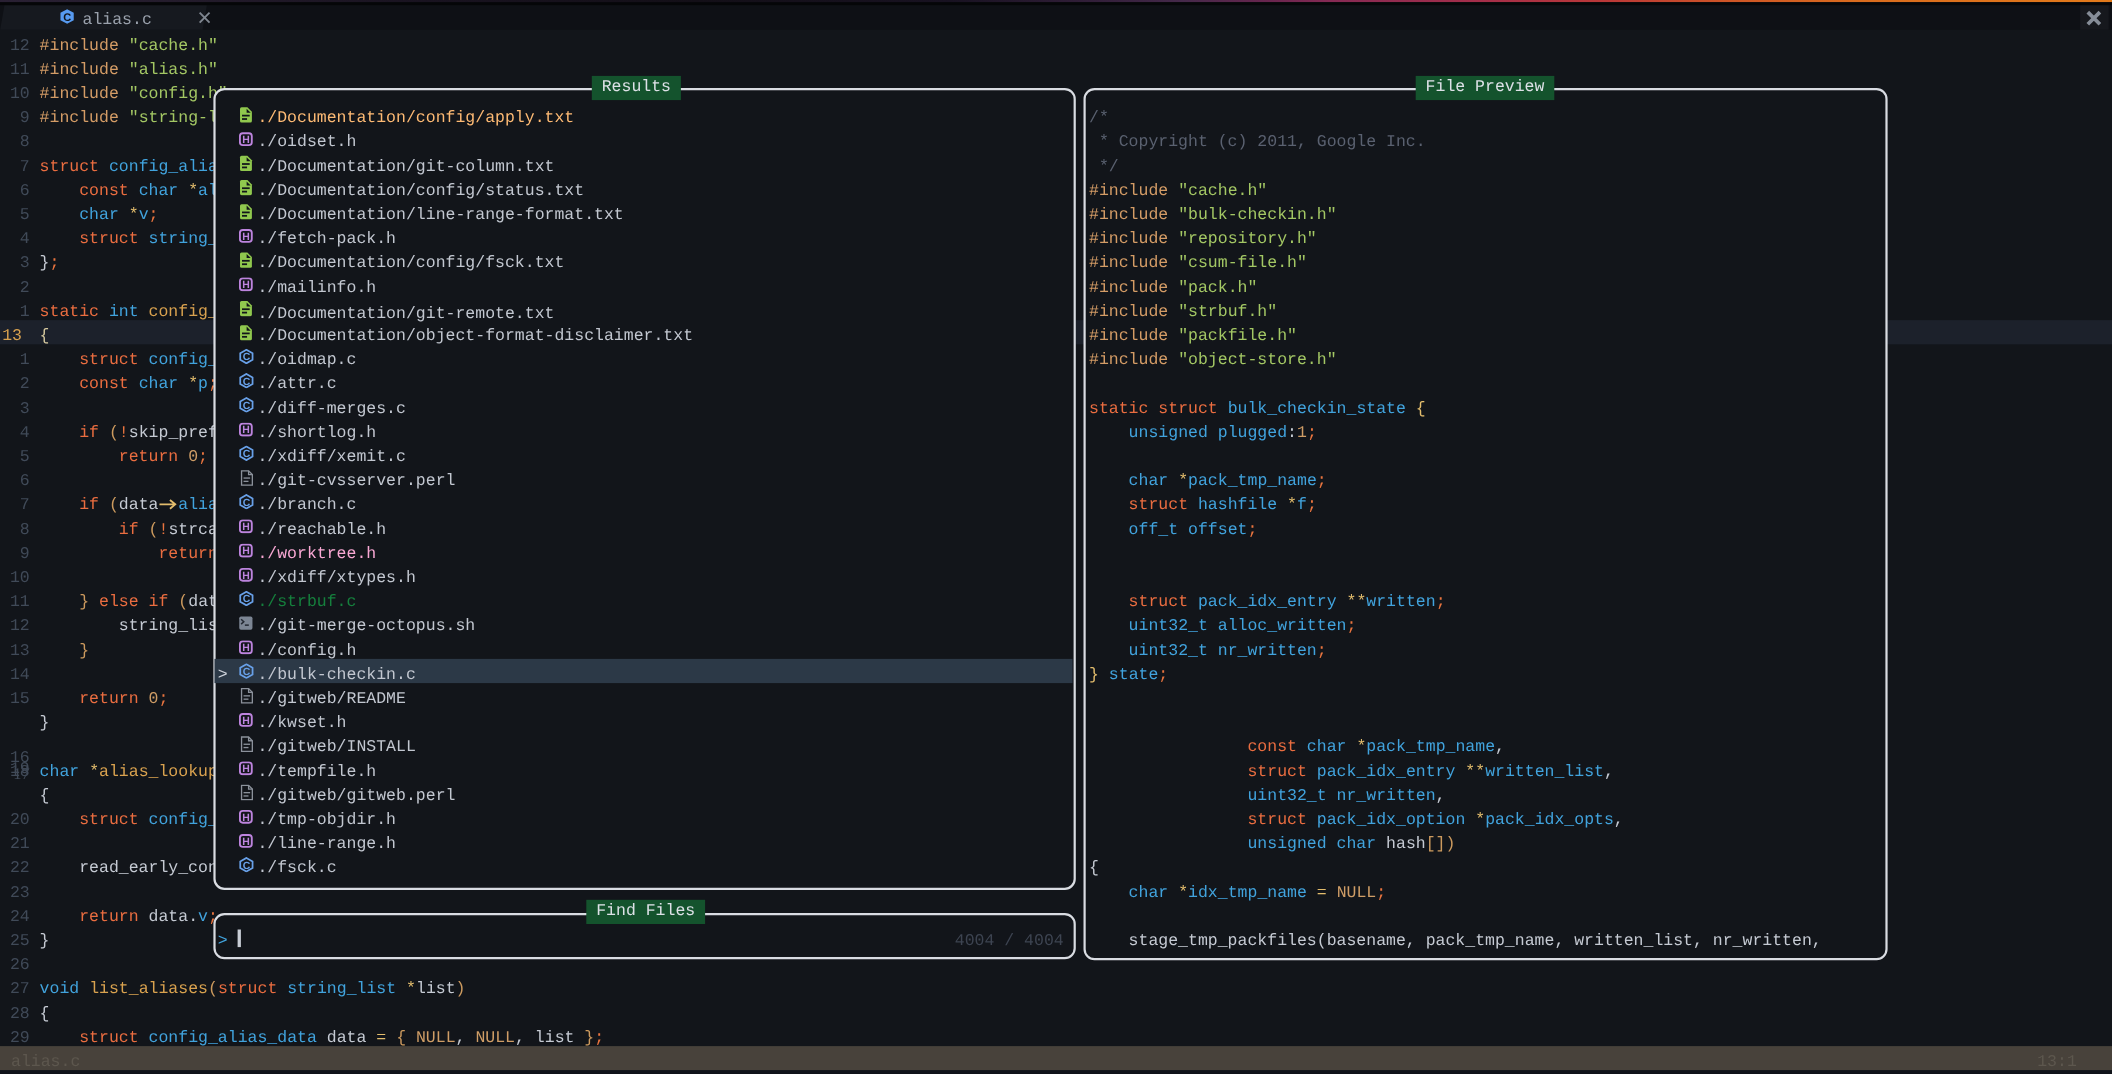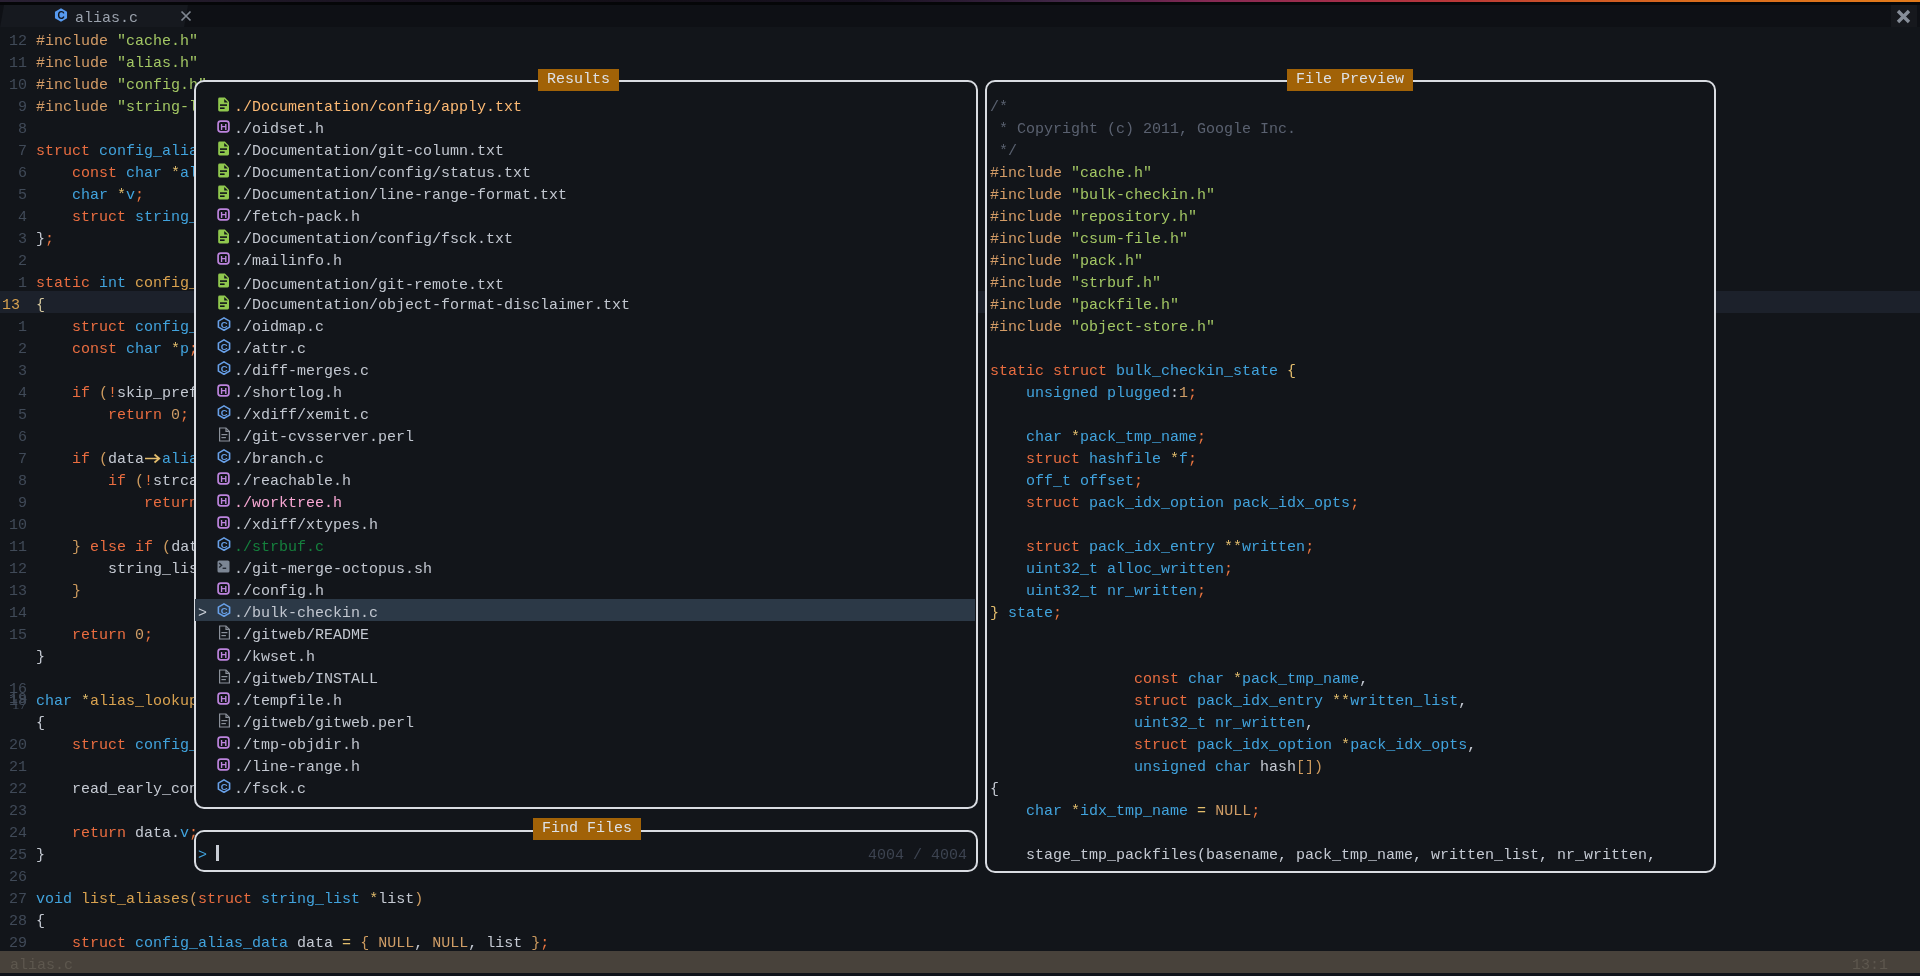--- a/index.html
+++ b/index.html
@@ -1,21 +1,21 @@
 <!DOCTYPE html>
 <html><head><meta charset="utf-8"><style>
 *{margin:0;padding:0;box-sizing:border-box}
 html,body{width:1920px;height:976px;overflow:hidden;background:#12151a}
 #s{position:absolute;inset:0;width:1920px;height:976px;font:15px/22px "Liberation Mono",monospace;color:#c5cad3}
 .t{position:absolute;white-space:pre}
 .kw{color:#ea6d40}.inc{color:#d49c66}.st{color:#a3c764}.bl{color:#41a3dd}.op{color:#e3bd6d}
 .fn{color:#d9a24f}.nm{color:#cf9d66}.gb{color:#cc9a5e}.sc{color:#e8743f}.cm{color:#5a6170}
 .num{position:absolute;width:27px;text-align:right;color:#404a58}
 .float{position:absolute;background:#12151a;border:2px solid #d9dce2;border-radius:10px}
-.ftitle{position:absolute;top:-13px;left:50%;transform:translateX(-50%);background:#a16207;padding:0 9px;color:#dde1e7;white-space:pre}
+.ftitle{position:absolute;top:-13px;left:50%;transform:translateX(-50%);background:#14532d;padding:0 9px;color:#dde1e7;white-space:pre}
 .ic{position:absolute;top:3px}
 .ar{display:inline-block;width:18px;text-align:center}
 </style></head><body>
 <div id="s">
 
 <div style="position:absolute;left:0;top:0;width:1920px;height:2px;background:linear-gradient(90deg,#292033 0%,#241c2c 8%,#191320 20%,#130f17 33%,#181221 45%,#331f3a 52%,#45294a 56%,#68254e 60%,#862a54 63%,#a52e4a 70%,#bb3838 76%,#cf5626 82%,#da6c1e 88%,#e27a1b 100%)"></div>
 <div style="position:absolute;left:0;top:2px;width:1920px;height:3px;background:#050608"></div>
 <div style="position:absolute;left:0;top:5px;width:1920px;height:22px;background:#0e1015"></div>
 <div style="position:absolute;left:4px;top:5px;width:184px;height:22px;background:#16191f;transform:skewX(-10deg);transform-origin:top left"></div>
 <div style="position:absolute;left:1891px;top:5px;width:26px;height:22px;background:#16181d"></div>
@@ -314,21 +314,20 @@
 <div class="t" style="left:990px;top:229px"><span class="inc">#include</span> <span class="st">"csum-file.h"</span></div>
 <div class="t" style="left:990px;top:251px"><span class="inc">#include</span> <span class="st">"pack.h"</span></div>
 <div class="t" style="left:990px;top:273px"><span class="inc">#include</span> <span class="st">"strbuf.h"</span></div>
 <div class="t" style="left:990px;top:295px"><span class="inc">#include</span> <span class="st">"packfile.h"</span></div>
 <div class="t" style="left:990px;top:317px"><span class="inc">#include</span> <span class="st">"object-store.h"</span></div>
 <div class="t" style="left:990px;top:361px"><span class="kw">static</span> <span class="kw">struct</span> <span class="bl">bulk_checkin_state</span> <span class="op">{</span></div>
 <div class="t" style="left:990px;top:383px">    <span class="bl">unsigned</span> <span class="bl">plugged</span>:<span class="nm">1</span><span class="sc">;</span></div>
 <div class="t" style="left:990px;top:427px">    <span class="bl">char</span> <span class="op">*</span><span class="bl">pack_tmp_name</span><span class="sc">;</span></div>
 <div class="t" style="left:990px;top:449px">    <span class="kw">struct</span> <span class="bl">hashfile</span> <span class="op">*</span><span class="bl">f</span><span class="sc">;</span></div>
 <div class="t" style="left:990px;top:471px">    <span class="bl">off_t</span> <span class="bl">offset</span><span class="sc">;</span></div>
-<div class="t" style="left:990px;top:493px">    <span class="kw">struct</span> <span class="bl">pack_idx_option</span> <span class="bl">pack_idx_opts</span><span class="sc">;</span></div>
 <div class="t" style="left:990px;top:537px">    <span class="kw">struct</span> <span class="bl">pack_idx_entry</span> <span class="op">**</span><span class="bl">written</span><span class="sc">;</span></div>
 <div class="t" style="left:990px;top:559px">    <span class="bl">uint32_t</span> <span class="bl">alloc_written</span><span class="sc">;</span></div>
 <div class="t" style="left:990px;top:581px">    <span class="bl">uint32_t</span> <span class="bl">nr_written</span><span class="sc">;</span></div>
 <div class="t" style="left:990px;top:603px"><span class="op">}</span> <span class="bl">state</span><span class="sc">;</span></div>
 <div class="t" style="left:990px;top:669px">                <span class="kw">const</span> <span class="bl">char</span> <span class="op">*</span><span class="bl">pack_tmp_name</span>,</div>
 <div class="t" style="left:990px;top:691px">                <span class="kw">struct</span> <span class="bl">pack_idx_entry</span> <span class="op">**</span><span class="bl">written_list</span>,</div>
 <div class="t" style="left:990px;top:713px">                <span class="bl">uint32_t</span> <span class="bl">nr_written</span>,</div>
 <div class="t" style="left:990px;top:735px">                <span class="kw">struct</span> <span class="bl">pack_idx_option</span> <span class="op">*</span><span class="bl">pack_idx_opts</span>,</div>
 <div class="t" style="left:990px;top:757px">                <span class="bl">unsigned</span> <span class="bl">char</span> hash<span class="gb">[])</span></div>
 <div class="t" style="left:990px;top:779px">{</div>

